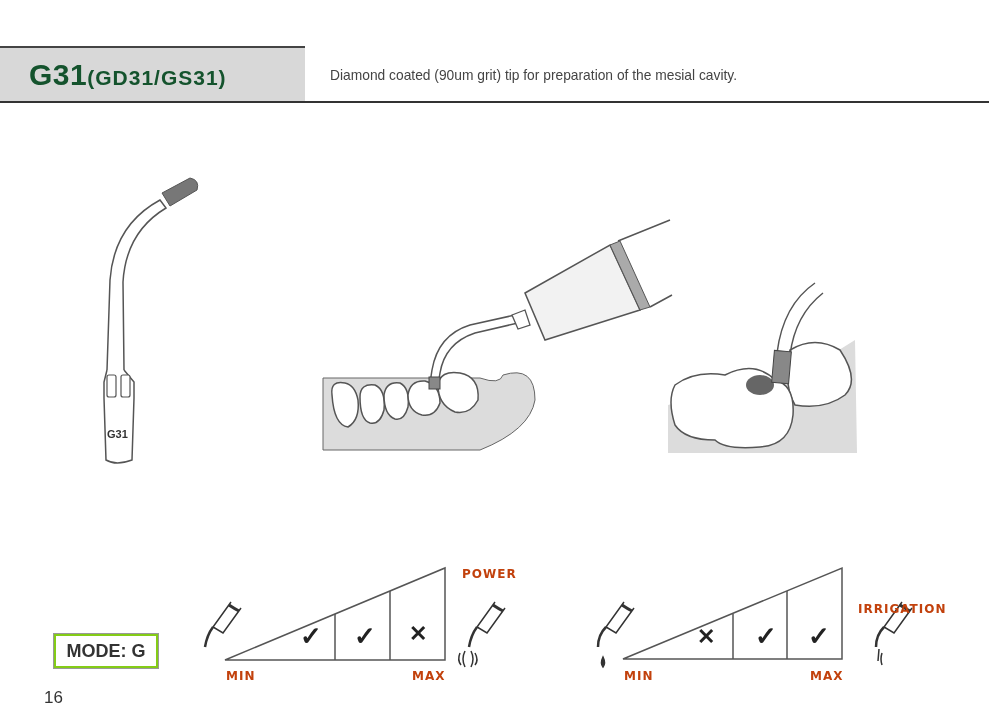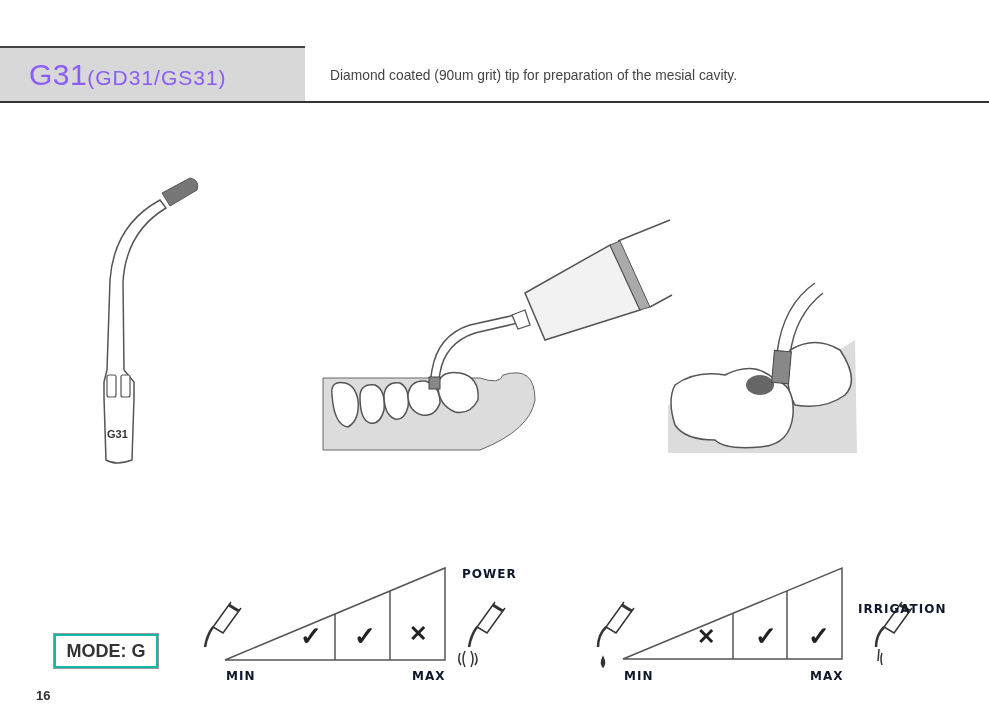--- a/index.html
+++ b/index.html
@@ -1,26 +1,26 @@
 <!DOCTYPE html>
 <html><head>
 <meta charset="utf-8">
 <style>
   html, body { margin:0; padding:0; background:#ffffff; }
   body { width:989px; height:718px; position:relative; overflow:hidden; font-family:"Liberation Sans", sans-serif; color:#333; }
   .header-box { position:absolute; left:0; top:46px; width:305px; height:56px; background:#d8d8d8; border-top:2px solid #444; box-sizing:border-box; }
-  .header-title { position:absolute; left:29px; top:58px; font-size:30px; font-weight:normal; color:#8b5cf6; letter-spacing:0.5px; white-space:nowrap; }
+  .header-title { position:absolute; left:29px; top:58px; font-size:30px; font-weight:bold; color:#14532d; letter-spacing:0.5px; white-space:nowrap; }
   .header-title .sub { font-size:21px; letter-spacing:1px; }
   .header-rule { position:absolute; left:0; top:101px; width:989px; height:2px; background:#333; }
   .header-desc { position:absolute; left:330px; top:66px; font-size:15px; color:#444; white-space:nowrap; font-family:"Liberation Sans", sans-serif; transform:scaleX(0.92); transform-origin:left; }
   .illus { position:absolute; }
-  .mode-box { position:absolute; left:54px; top:634px; width:104px; height:34px; border:2px solid #14b8a6; box-sizing:border-box; box-shadow: inset 0 0 0 1px #fff, 0 0 0 1px #999; }
+  .mode-box { position:absolute; left:54px; top:634px; width:104px; height:34px; border:2px solid #84cc16; box-sizing:border-box; box-shadow: inset 0 0 0 1px #fff, 0 0 0 1px #999; }
   .mode-box span { display:block; text-align:center; font-weight:bold; font-size:18px; line-height:30px; color:#333; }
-  .page-number { position:absolute; left:36px; top:688px; font-size:13px; color:#333;font-weight:bold; }
-  .lbl { position:absolute; font-weight:bold; font-size:12px; color:#0f172a; letter-spacing:1px; font-family:"DejaVu Sans", sans-serif; }
+  .page-number { position:absolute; left:44px; top:688px; font-size:17px; color:#333; }
+  .lbl { position:absolute; font-weight:bold; font-size:12px; color:#c2410c; letter-spacing:1px; font-family:"DejaVu Sans", sans-serif; }
   .mark { position:absolute; font-size:26px; font-weight:bold; color:#222; line-height:1; }
 </style>
 </head>
 <body>
 
 <div class="header-box"></div>
 <div class="header-title"><span>G31</span><span class="sub">(GD31/GS31)</span></div>
 <div class="header-desc">Diamond coated (90um grit) tip for preparation of the mesial cavity.</div>
 <div class="header-rule"></div>
 

